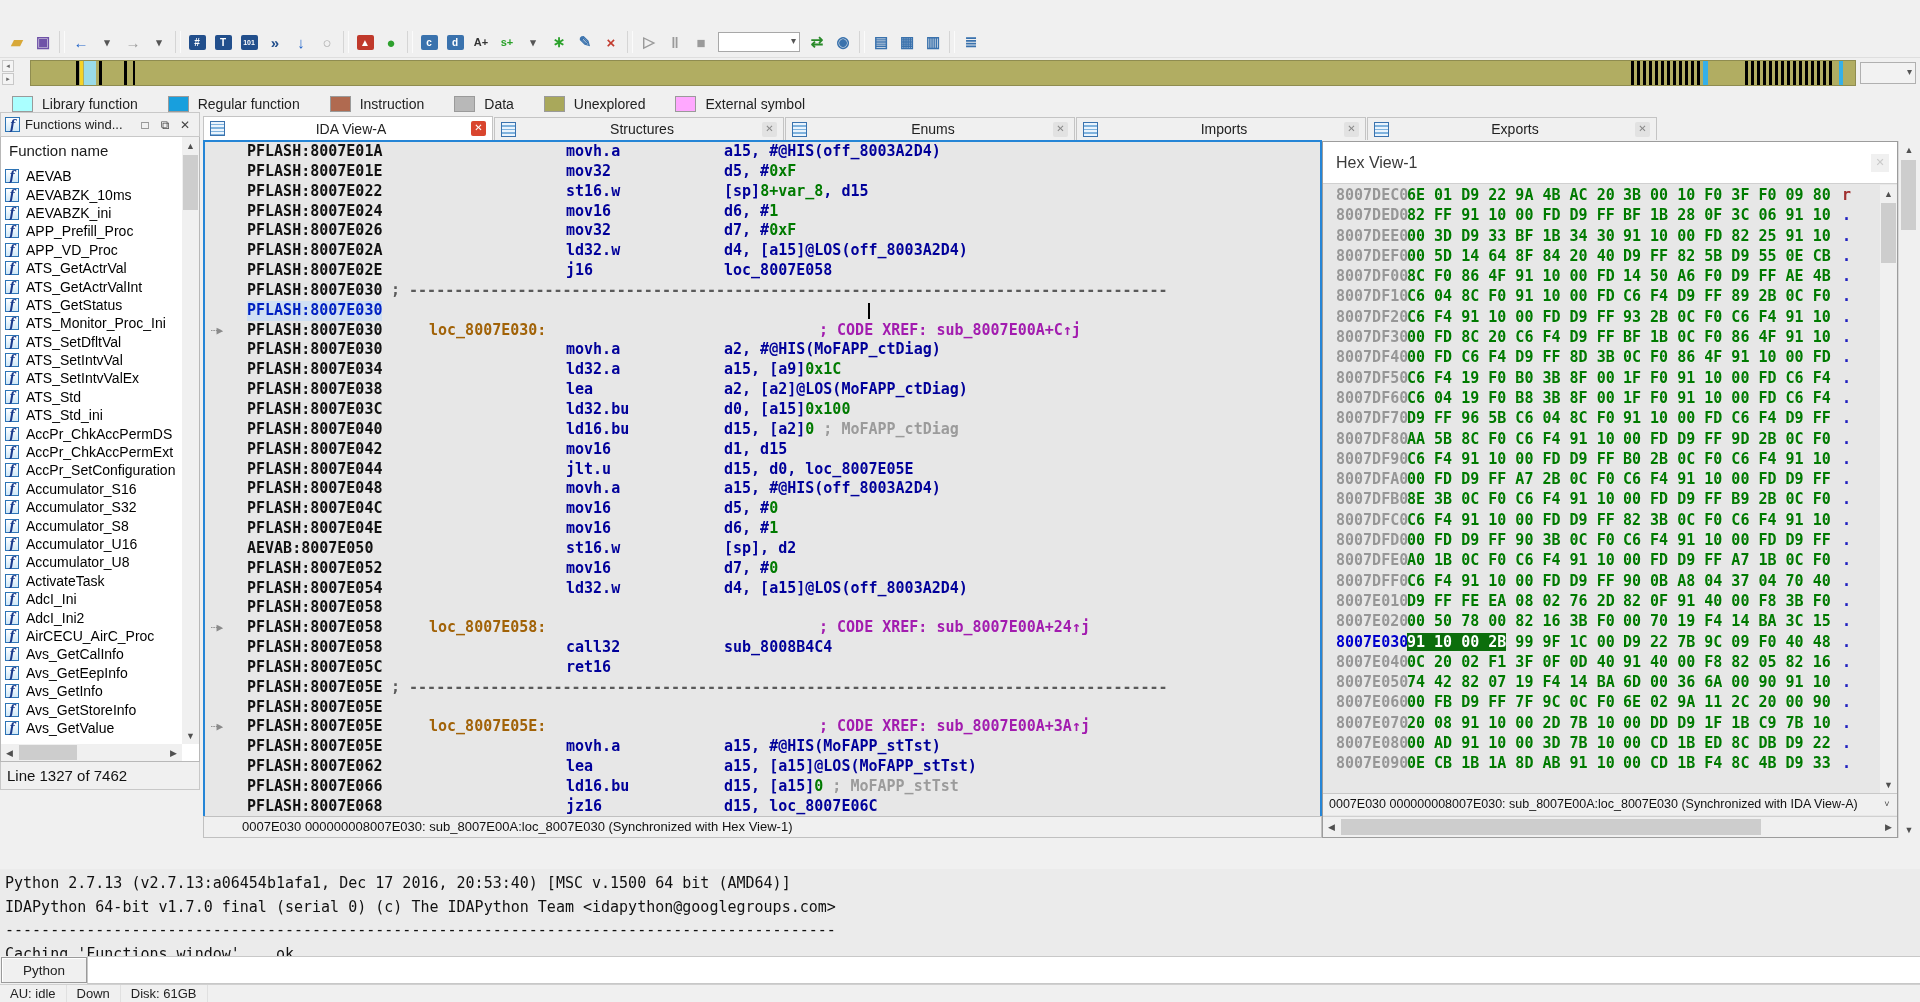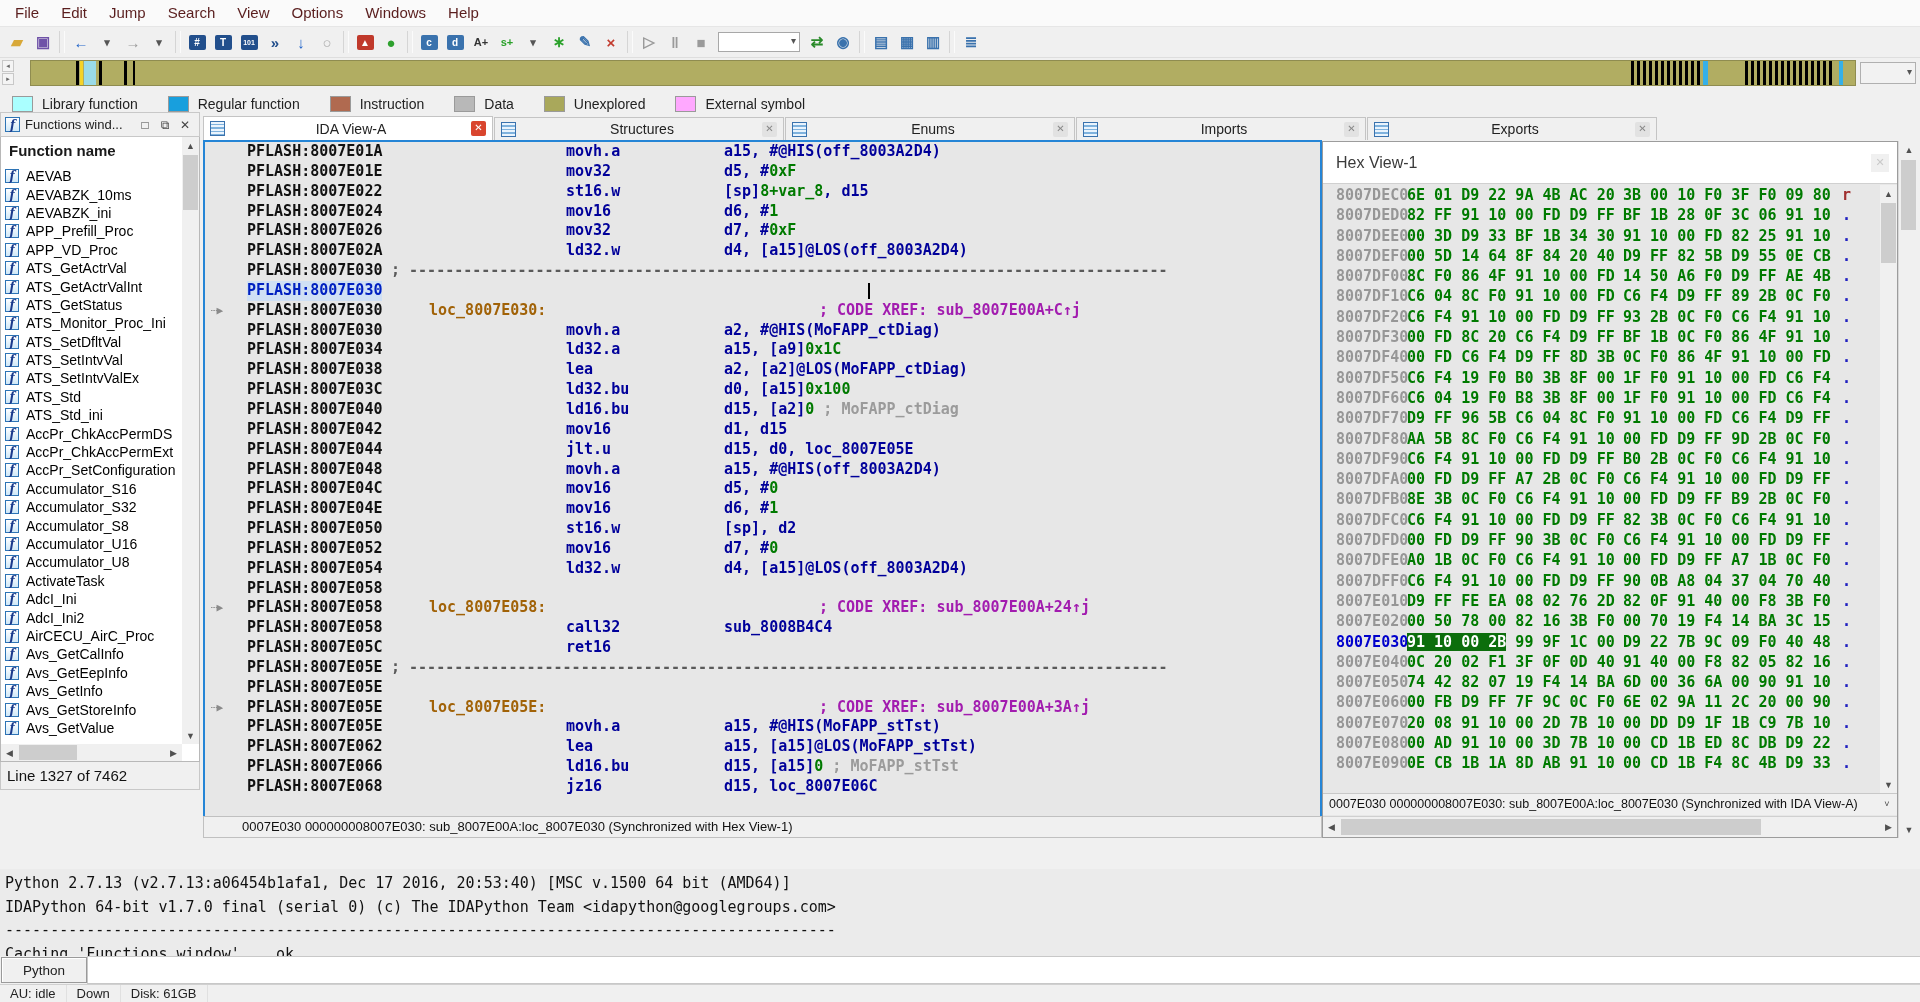--- a/index.html
+++ b/index.html
@@ -48,21 +48,21 @@
   .fw-title { position:absolute; top:0; left:0; right:0; height:25px; background:#f0f0f0;
               border:1px solid #c8c8c8; display:flex; align-items:center; padding:0 4px; font-size:13px; color:#222; }
   .fw-ficon { width:15px; height:15px; border:1px solid #2e74b5; background:linear-gradient(#fff,#cfe8f8);
               color:#1a3a8c; font-family:"DejaVu Serif",serif; font-style:italic; font-weight:bold;
               font-size:12px; display:flex; align-items:center; justify-content:center; margin-right:5px; }
   .fw-title-text { flex:1; white-space:nowrap; overflow:hidden; }
   .fw-btn { width:20px; text-align:center; color:#444; font-size:12px; }
   .fw-body { position:absolute; top:25px; left:0; right:0; bottom:28px; background:#fff;
              border:1px solid #b8b8b8; border-top:none; overflow:hidden; }
   .fw-header { height:27px; line-height:27px; padding-left:8px; font-size:15px; color:#1a1a1a;
-               background:#fff;font-weight:bold; }
+               background:#fff; }
   .fw-list { position:absolute; top:30px; left:0; right:17px; bottom:17px; overflow:hidden; }
   .fw-item { height:18.4px; display:flex; align-items:center; padding-left:4px; font-size:14px; color:#000;
              white-space:nowrap; }
   .fw-item .fw-ficon { width:14px; height:14px; margin-right:7px; flex:none; }
   .vscroll { position:absolute; top:0; right:0; width:17px; bottom:17px; background:#f0f0f0; }
   .hscroll { position:absolute; left:0; right:17px; bottom:0; height:17px; background:#f0f0f0; }
   .sc-arrow { position:absolute; color:#505050; font-size:9px; width:17px; height:17px; display:flex;
               align-items:center; justify-content:center; }
   .sc-thumb { position:absolute; background:#cdcdcd; }
   .fw-status { position:absolute; left:0; right:0; bottom:0; height:28px; background:#f0f0f0;
@@ -149,30 +149,20 @@
   
   .statusbar { position:absolute; bottom:0; left:0; right:0; height:18px; background:#f0f0f0;
                border-top:1px solid #d0d0d0; display:flex; font-size:13px; color:#222; }
   .sb-cell { padding:0 10px; line-height:17px; border-right:1px solid #e0e0e0; white-space:nowrap; }
 </style>
 </head>
 <body>
 
 <div class="app">
 
-  <div class="menubar" id="menubar">
-      <div class="menu-item">File</div>
-      <div class="menu-item">Edit</div>
-      <div class="menu-item">Jump</div>
-      <div class="menu-item">Search</div>
-      <div class="menu-item">View</div>
-      <div class="menu-item">Options</div>
-      <div class="menu-item">Windows</div>
-      <div class="menu-item">Help</div>
-    </div>
 
   <div class="toolbar" id="toolbar">
       <div class="tb-icon" style="color: rgb(216, 168, 56);">▰</div>
       <div class="tb-icon" style="color: rgb(111, 82, 168);">▣</div>
       <div class="tb-sep"></div>
       <div class="tb-icon" style="color: rgb(30, 98, 200);">←</div>
       <div class="tb-icon" style="color: rgb(85, 85, 85); font-size: 11px;">▾</div>
       <div class="tb-icon" style="color: rgb(154, 154, 154);">→</div>
       <div class="tb-icon" style="color: rgb(85, 85, 85); font-size: 11px;">▾</div>
       <div class="tb-sep"></div>
@@ -471,34 +461,35 @@
       </div>
     </div>
 
   <div class="disasm" id="disasm">
       <div class="dline"><span class="da">PFLASH:8007E01A</span><span class="dmn">movh.a</span><span class="dops"><span class="seg-n">a15, #@HIS(off_8003A2D4)</span></span></div>
       <div class="dline"><span class="da">PFLASH:8007E01E</span><span class="dmn">mov32</span><span class="dops"><span class="seg-n">d5, #</span><span class="seg-g">0xF</span></span></div>
       <div class="dline"><span class="da">PFLASH:8007E022</span><span class="dmn">st16.w</span><span class="dops"><span class="seg-n">[sp]</span><span class="seg-g">8+var_8</span><span class="seg-n">, d15</span></span></div>
       <div class="dline"><span class="da">PFLASH:8007E024</span><span class="dmn">mov16</span><span class="dops"><span class="seg-n">d6, #</span><span class="seg-g">1</span></span></div>
       <div class="dline"><span class="da">PFLASH:8007E026</span><span class="dmn">mov32</span><span class="dops"><span class="seg-n">d7, #</span><span class="seg-g">0xF</span></span></div>
       <div class="dline"><span class="da">PFLASH:8007E02A</span><span class="dmn">ld32.w</span><span class="dops"><span class="seg-n">d4, [a15]@LOS(off_8003A2D4)</span></span></div>
+      <div class="dline"><span class="da">PFLASH:8007E02E</span><span class="dmn">j16</span><span class="dops"><span class="seg-n">loc_8007E058</span></span></div>
       <div class="dline"><span class="da">PFLASH:8007E030</span><span class="ddiv">; ------------------------------------------------------------------------------------</span></div>
       <div class="dline"><span class="da cur">PFLASH:8007E030</span><span class="caret"></span></div>
       <div class="dline"><span class="marrow">┈▶</span><span class="da">PFLASH:8007E030</span><span class="dlbl">loc_8007E030:</span><span class="dxref">; CODE XREF: sub_8007E00A+C↑j</span></div>
       <div class="dline"><span class="da">PFLASH:8007E030</span><span class="dmn">movh.a</span><span class="dops"><span class="seg-n">a2, #@HIS(MoFAPP_ctDiag)</span></span></div>
       <div class="dline"><span class="da">PFLASH:8007E034</span><span class="dmn">ld32.a</span><span class="dops"><span class="seg-n">a15, [a9]</span><span class="seg-g">0x1C</span></span></div>
       <div class="dline"><span class="da">PFLASH:8007E038</span><span class="dmn">lea</span><span class="dops"><span class="seg-n">a2, [a2]@LOS(MoFAPP_ctDiag)</span></span></div>
       <div class="dline"><span class="da">PFLASH:8007E03C</span><span class="dmn">ld32.bu</span><span class="dops"><span class="seg-n">d0, [a15]</span><span class="seg-g">0x100</span></span></div>
       <div class="dline"><span class="da">PFLASH:8007E040</span><span class="dmn">ld16.bu</span><span class="dops"><span class="seg-n">d15, [a2]</span><span class="seg-g">0</span><span class="seg-c"> ; MoFAPP_ctDiag</span></span></div>
       <div class="dline"><span class="da">PFLASH:8007E042</span><span class="dmn">mov16</span><span class="dops"><span class="seg-n">d1, d15</span></span></div>
       <div class="dline"><span class="da">PFLASH:8007E044</span><span class="dmn">jlt.u</span><span class="dops"><span class="seg-n">d15, d0, loc_8007E05E</span></span></div>
       <div class="dline"><span class="da">PFLASH:8007E048</span><span class="dmn">movh.a</span><span class="dops"><span class="seg-n">a15, #@HIS(off_8003A2D4)</span></span></div>
       <div class="dline"><span class="da">PFLASH:8007E04C</span><span class="dmn">mov16</span><span class="dops"><span class="seg-n">d5, #</span><span class="seg-g">0</span></span></div>
       <div class="dline"><span class="da">PFLASH:8007E04E</span><span class="dmn">mov16</span><span class="dops"><span class="seg-n">d6, #</span><span class="seg-g">1</span></span></div>
-      <div class="dline"><span class="da">PFLASH:8007E050</span><span class="dmn">st16.w</span><span class="dops"><span class="seg-n">[sp], d2</span></span></div>
+      <div class="dline"><span class="da">AEVAB:8007E050</span><span class="dmn">st16.w</span><span class="dops"><span class="seg-n">[sp], d2</span></span></div>
       <div class="dline"><span class="da">PFLASH:8007E052</span><span class="dmn">mov16</span><span class="dops"><span class="seg-n">d7, #</span><span class="seg-g">0</span></span></div>
       <div class="dline"><span class="da">PFLASH:8007E054</span><span class="dmn">ld32.w</span><span class="dops"><span class="seg-n">d4, [a15]@LOS(off_8003A2D4)</span></span></div>
       <div class="dline"><span class="da">PFLASH:8007E058</span></div>
       <div class="dline"><span class="marrow">┈▶</span><span class="da">PFLASH:8007E058</span><span class="dlbl">loc_8007E058:</span><span class="dxref">; CODE XREF: sub_8007E00A+24↑j</span></div>
       <div class="dline"><span class="da">PFLASH:8007E058</span><span class="dmn">call32</span><span class="dops"><span class="seg-n">sub_8008B4C4</span></span></div>
       <div class="dline"><span class="da">PFLASH:8007E05C</span><span class="dmn">ret16</span><span class="dops"></span></div>
       <div class="dline"><span class="da">PFLASH:8007E05E</span><span class="ddiv">; ------------------------------------------------------------------------------------</span></div>
       <div class="dline"><span class="da">PFLASH:8007E05E</span></div>
       <div class="dline"><span class="marrow">┈▶</span><span class="da">PFLASH:8007E05E</span><span class="dlbl">loc_8007E05E:</span><span class="dxref">; CODE XREF: sub_8007E00A+3A↑j</span></div>
       <div class="dline"><span class="da">PFLASH:8007E05E</span><span class="dmn">movh.a</span><span class="dops"><span class="seg-n">a15, #@HIS(MoFAPP_stTst)</span></span></div>

